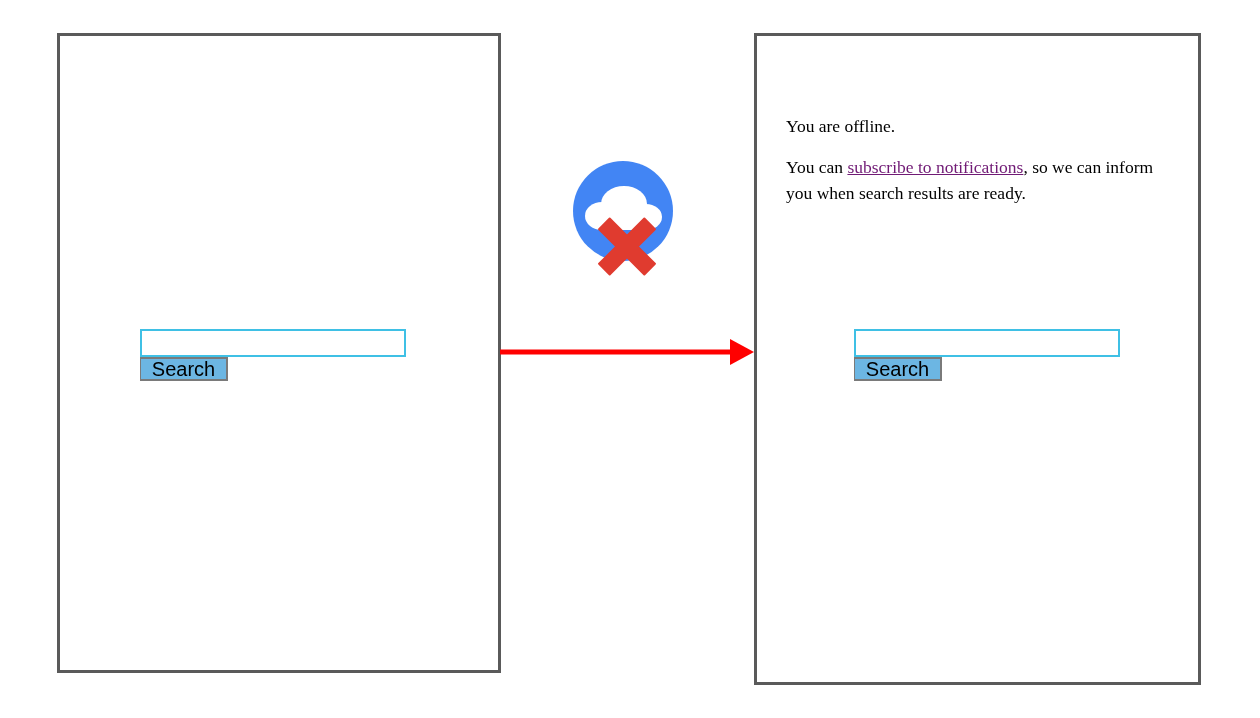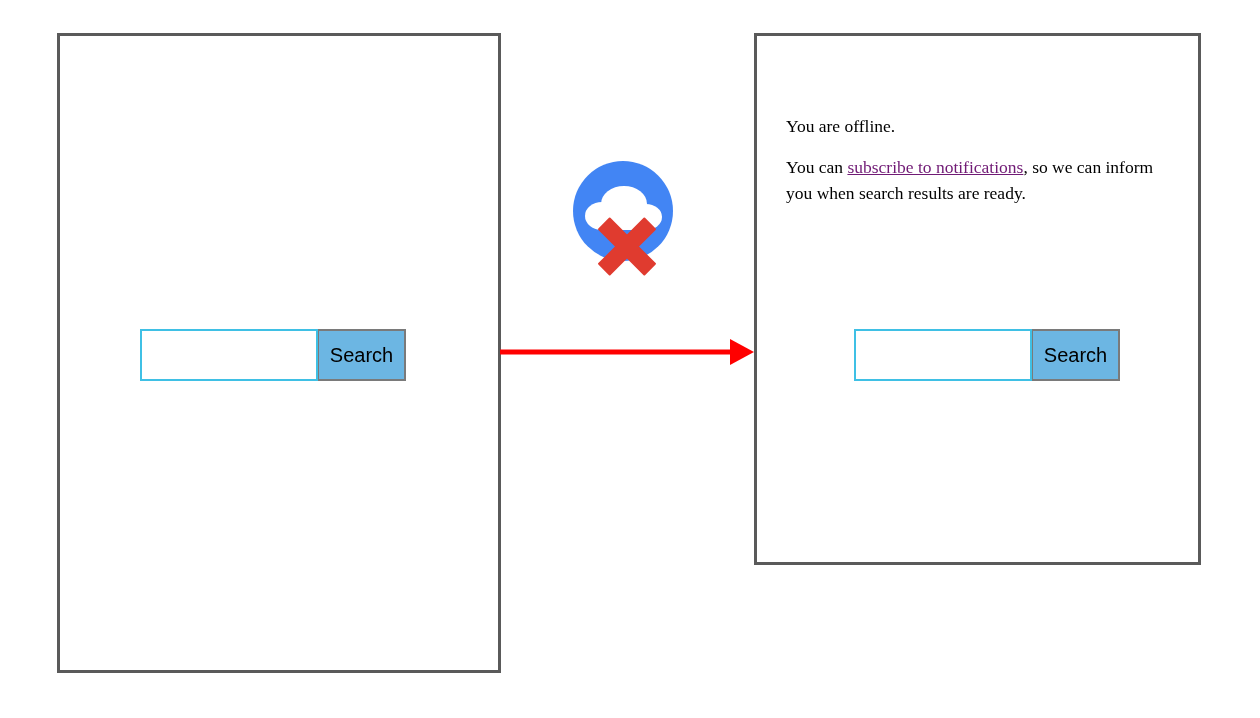--- a/index.html
+++ b/index.html
@@ -32,21 +32,21 @@
   .frame-left {
     left: 57px;
     top: 33px;
     width: 444px;
     height: 640px;
   }
   .frame-right {
     left: 754px;
     top: 33px;
     width: 447px;
-    height: 532px;
+    height: 652px;
     text-decoration: underline;
   }
 
   
   .offline-msg {
     position: absolute;
     left: 29px;
     top: 78px;
     width: 390px;
     color: #000000;
@@ -64,20 +64,21 @@
     color: #701a75;
     text-decoration: underline;
   }
 
   
   .searchbar {
     position: absolute;
     display: flex;
     align-items: stretch;
     height: 52px;
+    flex-direction: column;
   }
   .searchbar-left {
     left: 80px;
     top: 293px;
     width: 266px;
   }
   .searchbar-right {
     left: 97px;
     top: 293px;
     width: 266px;

